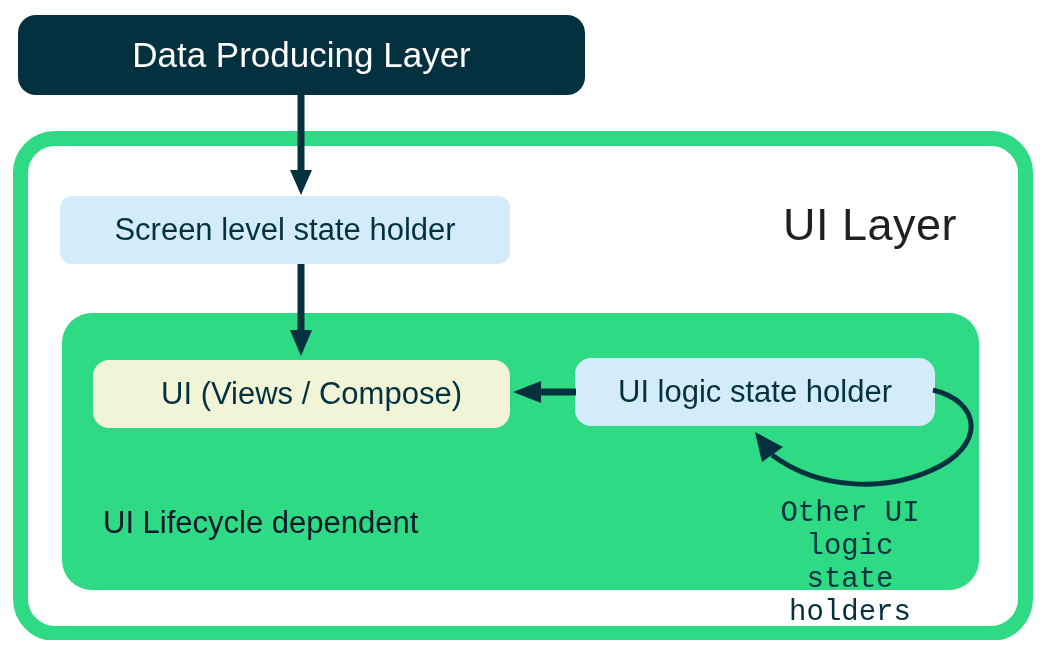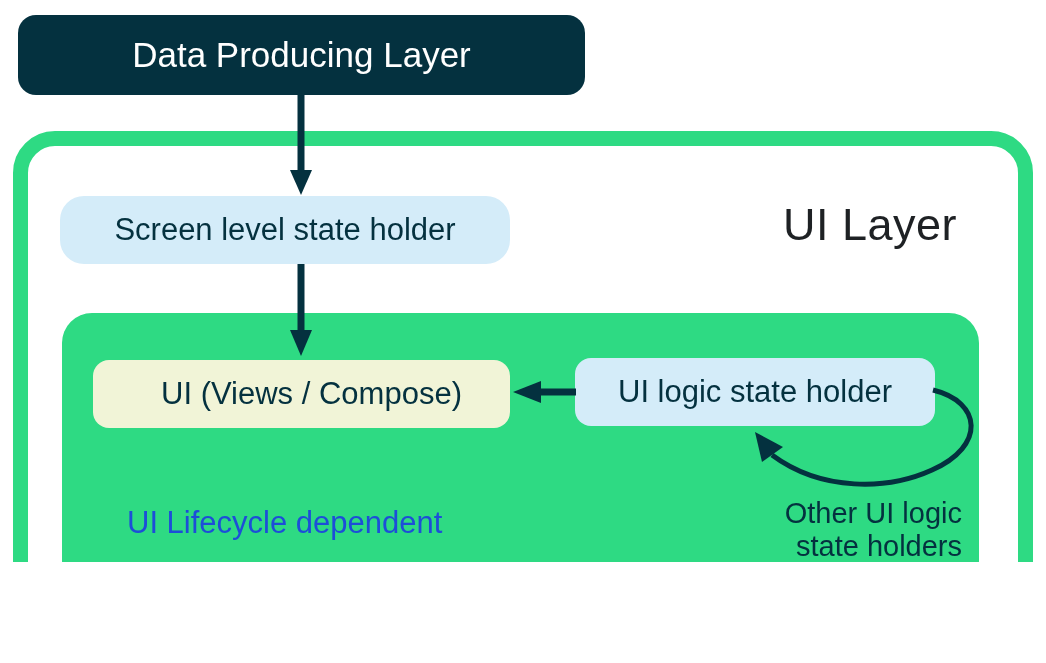--- a/index.html
+++ b/index.html
@@ -7,21 +7,21 @@
     --green:#2EDA83;
     --light-blue:#D4ECF9;
     --cream:#F1F4D7;
     --title:#1E2124;
   }
   *{margin:0;padding:0;box-sizing:border-box;}
   html,body{background:#fff;}
   body{font-family:"Liberation Sans", sans-serif;}
   .page{
     position:relative;
-    width:1046px;height:562px;
+    width:1046px;height:640px;
     background:#ffffff;
     overflow:hidden;
   }
   .node{
     position:absolute;
     display:flex;align-items:center;justify-content:center;
     text-align:center;
     color:var(--navy);
   }
   .dark-box{
@@ -40,21 +40,21 @@
   .ui-layer-title{
     position:absolute;
     left:783px;top:202px;
     font-size:45px;line-height:1.0;
     color:var(--title);
     letter-spacing:0.5px;
   }
   .blue-box-1{
     left:60px;top:196px;width:450px;height:68px;
     background:var(--light-blue);
-    border-radius:24px;
+    border-radius:12px;
     font-size:31px;
   }
   .inner-green{
     position:absolute;
     left:62px;top:313px;width:917px;height:277px;
     background:var(--green);
     border-radius:30px;
   }
   .cream-box{
     left:93px;top:360px;width:417px;height:68px;
@@ -66,30 +66,30 @@
   .blue-box-2{
     left:575px;top:358px;width:360px;height:68px;
     background:var(--light-blue);
     border-radius:16px;
     font-size:31px;
   }
   .lifecycle-caption{
     position:absolute;
     left:103px;top:506px;
     font-size:31px;line-height:1.1;
-    color:#1d4ed8;
-    margin-left:24px;
+    color:#0f172a;
   }
   .other-note{
     position:absolute;
     left:738px;top:497px;width:224px;
     font-size:29px;line-height:1.14;
     color:var(--navy);
-    text-align:right;
+    text-align:center;
     white-space:pre-line;
+    font-family:Liberation Mono, monospace;
   }
   svg.arrows{
     position:absolute;left:0;top:0;
     pointer-events:none;
   }
 </style>
 </head>
 <body>
 
 <div class="page">

